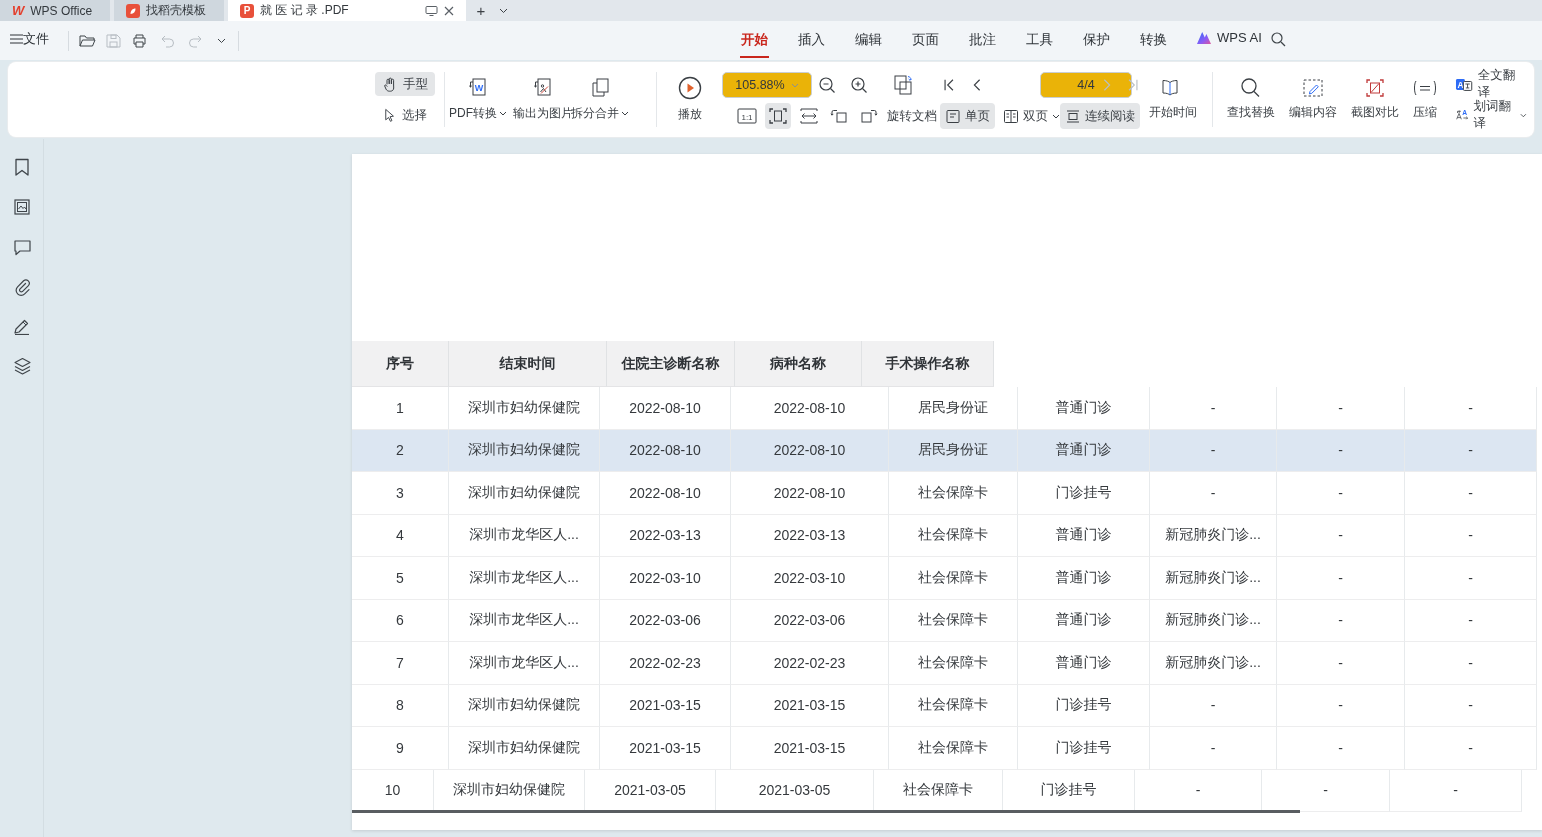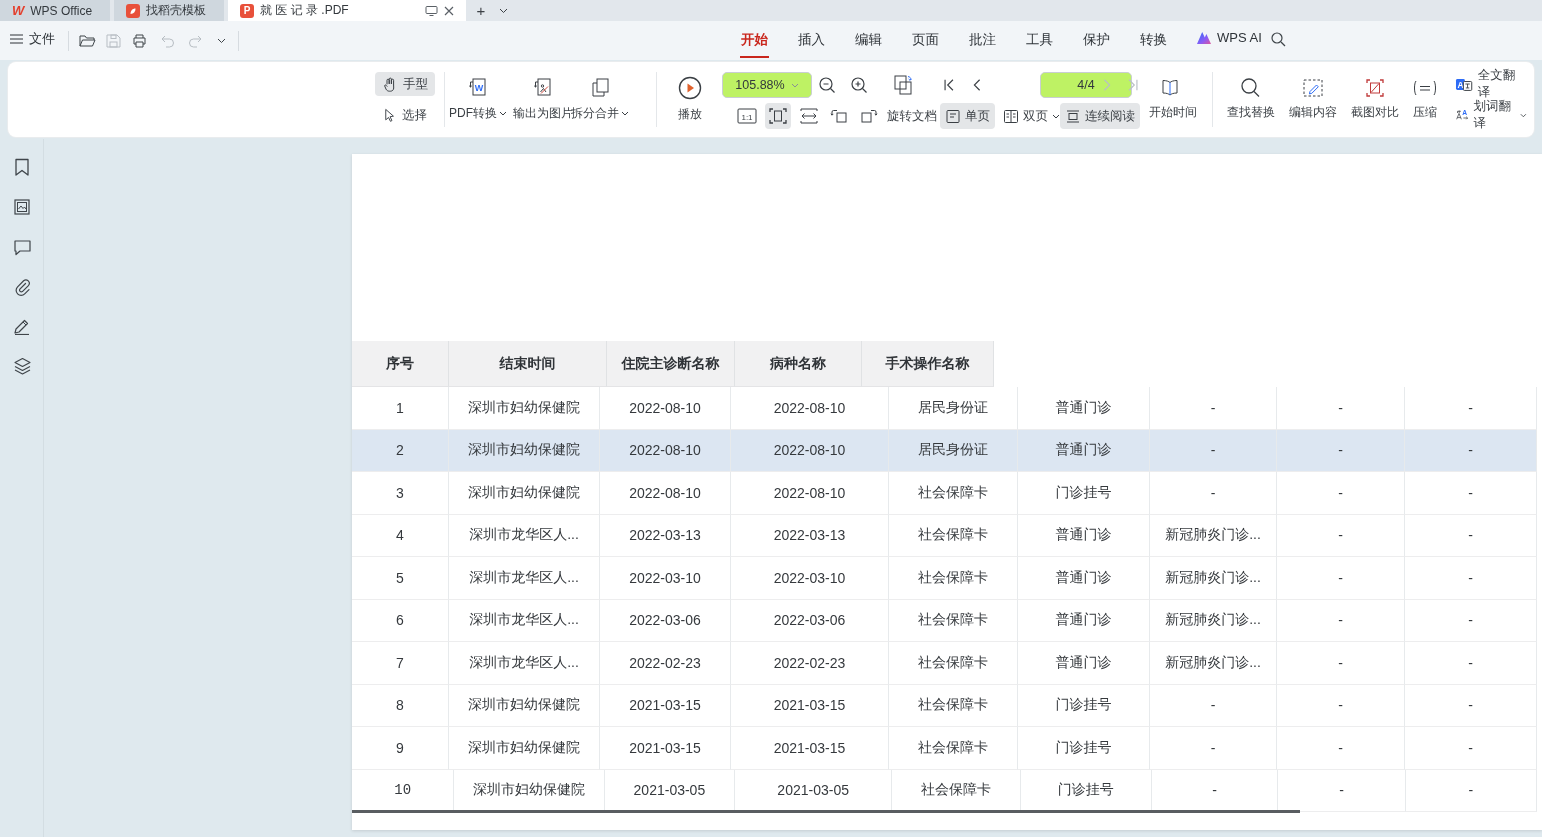--- a/index.html
+++ b/index.html
@@ -16,21 +16,21 @@
   .tab .spacer { flex:1; }
   .tab-ico { width:14px; height:14px; border-radius:3px; background:#e8503a; color:#fff;
              font-size:10px; font-weight:bold; display:flex; align-items:center; justify-content:center; flex:0 0 auto; }
   .wps-w { color:#e3402e; font-weight:900; font-size:13px; font-style:italic; }
   .tab-close, .tab-screen { color:#5a6066; display:flex; align-items:center; }
   .tabbar-btn { display:flex; align-items:center; justify-content:center; width:22px; color:#3c4146;
                 font-size:15px; }
 
   
   .menubar { position:absolute; left:0; top:21px; width:1542px; height:39px; background:#f2f5f8; }
-  .file-btn { position:absolute; left:10px; top:9px; display:flex; align-items:center; gap:6px;
+  .file-btn { position:absolute; left:10px; top:9px; display:flex; align-items:center; gap:0;
               font-size:13px; color:#2e3338; }
   .vdiv { position:absolute; top:10px; width:1px; height:20px; background:#d6dbe0; }
   .qa-btn { position:absolute; top:10px; width:22px; height:20px; display:flex; align-items:center;
             justify-content:center; color:#3e4449; }
   .qa-btn.disabled { color:#b7bdc3; }
   #menu-items { position:absolute; left:726px; top:0; height:39px; display:flex; }
   .menu-item { width:57px; text-align:center; line-height:37px; font-size:13.5px; color:#2e3338; position:relative; }
   .menu-item.active { color:#c9261c; font-weight:bold; }
   .menu-item.active::after { content:""; position:absolute; left:14px; right:14px; bottom:2px;
                              height:2px; background:#c9261c; }
@@ -43,21 +43,21 @@
            border-radius:8px; box-shadow:0 0 0 1px #e9ecee; }
   .panel .vsep { position:absolute; top:10px; width:1px; height:55px; background:#e4e7ea; }
   .stack-btn { position:absolute; height:24px; display:flex; align-items:center; gap:5px;
                font-size:12.5px; color:#3a3f44; padding:0 7px; border-radius:4px; }
   .stack-btn.on { background:#e4e6e8; }
   .bigbtn { position:absolute; top:7px; height:60px; display:flex; flex-direction:column;
             align-items:center; justify-content:center; gap:5px; font-size:12px; color:#3a3f44;
             border-radius:4px; }
   .bigbtn .lab { display:flex; align-items:center; gap:2px; white-space:nowrap; }
   .boxfield { position:absolute; top:10px; height:26px; border:1px solid #c9ced3; border-radius:5px;
-              background:#bef264; display:flex; align-items:center; justify-content:center; gap:6px;
+              background:#eab308; display:flex; align-items:center; justify-content:center; gap:6px;
               font-size:12.5px; color:#33383d; }
   .sq-btn { position:absolute; top:10px; width:26px; height:26px; display:flex; align-items:center;
             justify-content:center; color:#3a3f44; border-radius:4px; }
   .row2 { top:41px !important; }
   .sq-btn.on, .mini-on { background:#e4e6e8; }
   .txtlab { position:absolute; top:41px; height:26px; display:flex; align-items:center; gap:4px;
             font-size:12.5px; color:#3a3f44; padding:0 5px; border-radius:4px; white-space:nowrap; }
   .txtlab.on { background:#e4e6e8; }
   .dis { color:#b9bfc5 !important; }
 
@@ -588,21 +588,21 @@
               <div class="gcell" style="width: 151px;">深圳市妇幼保健院</div>
               <div class="gcell" style="width: 131px;">2021-03-15</div>
               <div class="gcell" style="width: 158px;">2021-03-15</div>
               <div class="gcell" style="width: 129px;">社会保障卡</div>
               <div class="gcell" style="width: 132px;">门诊挂号</div>
               <div class="gcell" style="width: 127px;">-</div>
               <div class="gcell" style="width: 128px;">-</div>
               <div class="gcell" style="width: 132px;">-</div>
             </div>
             <div class="grow">
-              <div class="gcell" style="width: 103px; font-family: Liberation Mono, monospace;">10</div>
+              <div class="gcell" style="width: 82px;">10</div>
               <div class="gcell" style="width: 151px;">深圳市妇幼保健院</div>
               <div class="gcell" style="width: 131px;">2021-03-05</div>
               <div class="gcell" style="width: 158px;">2021-03-05</div>
               <div class="gcell" style="width: 129px;">社会保障卡</div>
               <div class="gcell" style="width: 132px;">门诊挂号</div>
               <div class="gcell" style="width: 127px;">-</div>
               <div class="gcell" style="width: 128px;">-</div>
               <div class="gcell" style="width: 132px;">-</div>
             </div>
           </div>

